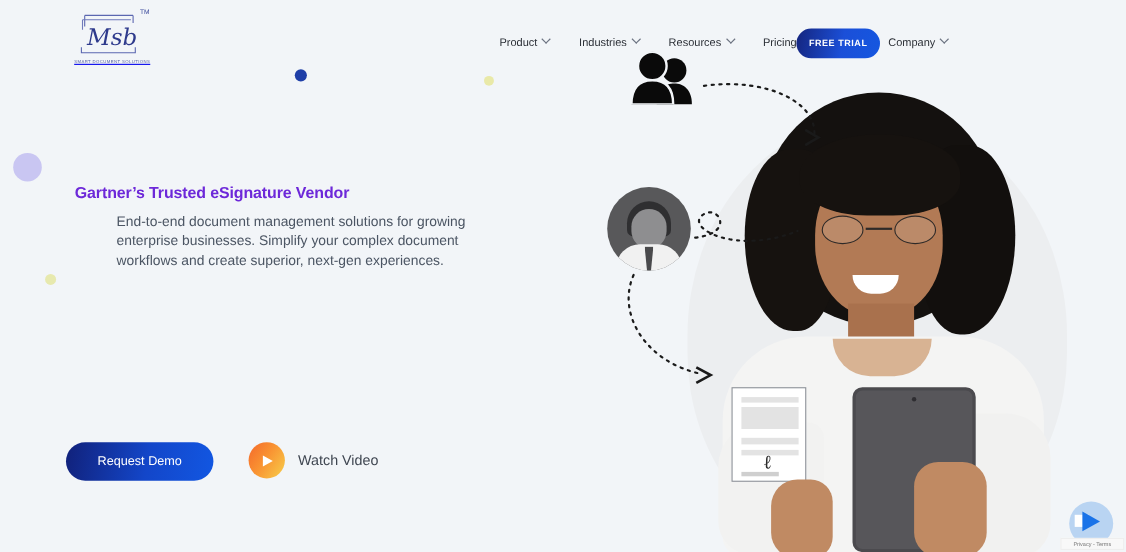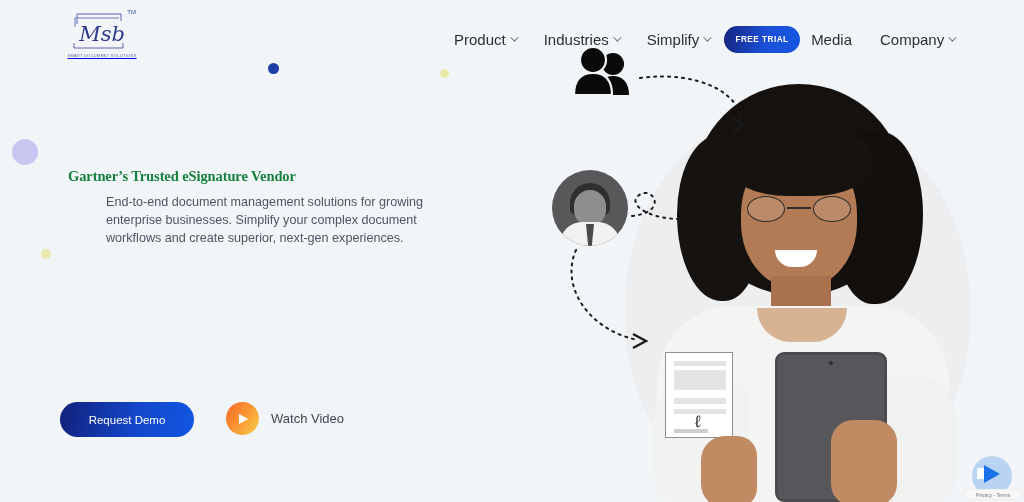--- a/index.html
+++ b/index.html
@@ -24,40 +24,40 @@
   }
   .logo { position:absolute; left:68px; top:10px; width:68px; height:55px;
           display:flex; flex-direction:column; align-items:center; }
   .logo-mark { position:relative; width:62px; height:42px; }
   .logo-tm { position:absolute; right:-3px; top:-1px; font-size:6px; color:#3b4a9c; }
   .logo-tagline { font-size:3.9px; letter-spacing:.36px; color:#5a66a8;
                   white-space:nowrap; margin-top:1px; }
 
   .nav { position:absolute; left:440px; top:0; height:78px;
          display:flex; align-items:center; gap:0; }
-  .nav-item { display:flex; align-items:center; gap:4px;
-              font-size:15px; color:#2b2f36; padding:0 14px; cursor:pointer;
+  .nav-item { display:flex; align-items:flex-start; gap:4px;
+              font-size:10px; color:#2b2f36; padding:0 14px; cursor:pointer;
               white-space:nowrap; }
   .chev { width:6px; height:6px; border-right:1.2px solid #6b7280;
           border-bottom:1.2px solid #6b7280; transform:rotate(45deg) translateY(-2px); }
 
   .btn-trial {
     position:absolute; right:60px; top:26px;
     width:76px; height:27px; border-radius:14px; border:0;
     background:linear-gradient(100deg,#15257e 0%,#1b4fd8 55%,#1557e0 100%);
     color:#fff; font-size:8.2px; font-weight:bold; letter-spacing:.5px;
     cursor:pointer; font-family:"Liberation Sans",sans-serif;
   }
 
   
   .hero-copy { position:absolute; left:68px; top:140px; width:400px; z-index:20; }
   .headline { font-size:27px; line-height:1.14; font-weight:bold;
               color:#0b0d10; letter-spacing:-.4px; }
-  .subhead { margin-top:28px; font-size:14.5px; font-weight:bold; color:#15803d;
-             letter-spacing:-.1px;font-family:Liberation Serif, serif; }
+  .subhead { margin-top:28px; font-size:14.5px; font-weight:bold; color:#6d28d9;
+             letter-spacing:-.1px; }
   .body-copy { margin-top:9px; font-size:12.6px; line-height:1.42; color:#4b5563;
                width:345px;margin-left:38px; }
 
   .cta-row { position:absolute; left:60px; top:402px; display:flex;
              align-items:flex-start; z-index:20; }
   .btn-demo {
     width:134px; height:35px; border-radius:18px; border:0;
     background:linear-gradient(100deg,#11217a 0%,#1346c9 55%,#1257e2 100%);
     color:#fff; font-size:11.5px; cursor:pointer;
     font-family:"Liberation Sans",sans-serif;
@@ -185,21 +185,21 @@
   <nav class="nav">
     <div class="nav-item">
       <span>Product</span>
       <i class="chev"></i>
     </div>
     <div class="nav-item">
       <span>Industries</span>
       <i class="chev"></i>
     </div>
     <div class="nav-item">
-      <span>Simplify</span>
+      <span>Resources</span>
       <i class="chev"></i>
     </div>
     <div class="nav-item">
       <span>Pricing</span>
     </div>
     <div class="nav-item">
       <span>Media</span>
     </div>
     <div class="nav-item">
       <span>Company</span>

